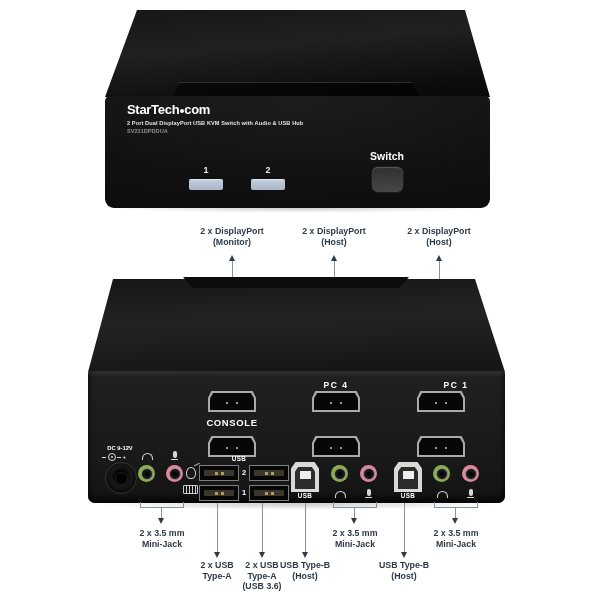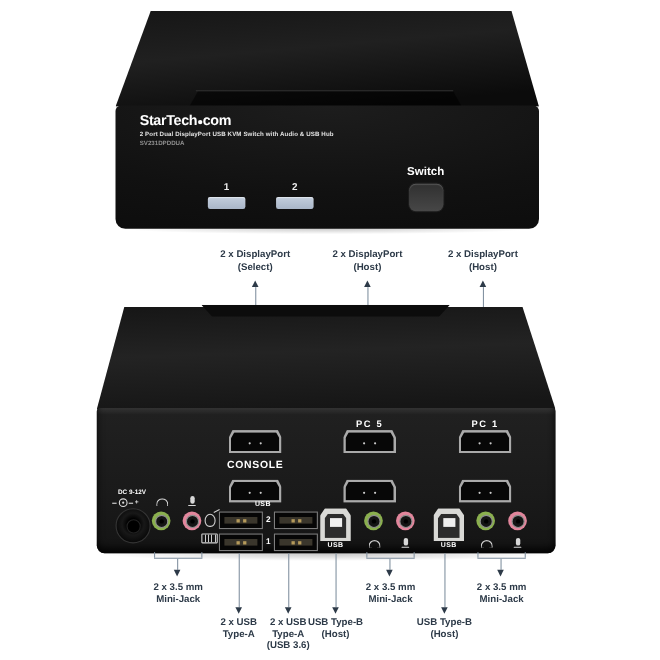--- a/index.html
+++ b/index.html
@@ -113,21 +113,21 @@
   <div class="abs ctr led-label" style="left:206px;top:165px;">1</div>
   <div class="abs led-window" style="left:189px;top:179px;"></div>
   <div class="abs ctr led-label" style="left:268px;top:165px;">2</div>
   <div class="abs led-window" style="left:251px;top:179px;"></div>
 
   <div class="abs ctr select-label" style="left:387px;top:150px;">Switch</div>
   <div class="abs select-btn" style="left:372px;top:167px;"></div>
 
   <div class="abs ctr co-text" style="left:232px;top:226px;">
     <div>2 x DisplayPort</div>
-    <div>(Select)</div>
+    <div>(Monitor)</div>
   </div>
   <div class="abs arr-up" style="left:229px;top:255px;"></div>
   <div class="abs co-line" style="left:232px;top:261px;height:131px;"></div>
 
   <div class="abs ctr co-text" style="left:334px;top:226px;">
     <div>2 x DisplayPort</div>
     <div>(Host)</div>
   </div>
   <div class="abs arr-up" style="left:331px;top:255px;"></div>
   <div class="abs co-line" style="left:334px;top:261px;height:131px;"></div>
@@ -169,22 +169,22 @@
       <div class="dp-pin" style="left:18px;"></div>
       <div class="dp-pin" style="left:28px;"></div>
     </div>
   <div class="abs dp" style="left:417px;top:436px;">
       <div class="dp-in"></div>
       <div class="dp-pin" style="left:18px;"></div>
       <div class="dp-pin" style="left:28px;"></div>
     </div>
 
   <div class="abs ctr port-label" style="left:232px;top:417px;font-size:9.5px;letter-spacing:.6px;">CONSOLE</div>
-  <div class="abs ctr port-label" style="left:336px;top:380px;font-size:8.5px;letter-spacing:1.5px;">PC 5</div>
-  <div class="abs ctr port-label" style="left:441px;top:380px;font-size:8.5px;letter-spacing:1.5px;">PC 1</div>
+  <div class="abs ctr port-label" style="left:336px;top:380px;font-size:8.5px;letter-spacing:1.5px;">PC 4</div>
+  <div class="abs ctr port-label" style="left:456px;top:380px;font-size:8.5px;letter-spacing:1.5px;">PC 1</div>
 
   <div class="abs ctr port-label" style="left:120px;top:445px;font-size:5.8px;">DC 9-12V</div>
   <div class="abs dc-sym" style="left:102px;top:453px;">
       <span class="l"></span>
       <span class="c">
         <span class="d"></span>
       </span>
       <span class="l"></span>
       <span>+</span>
     </div>

